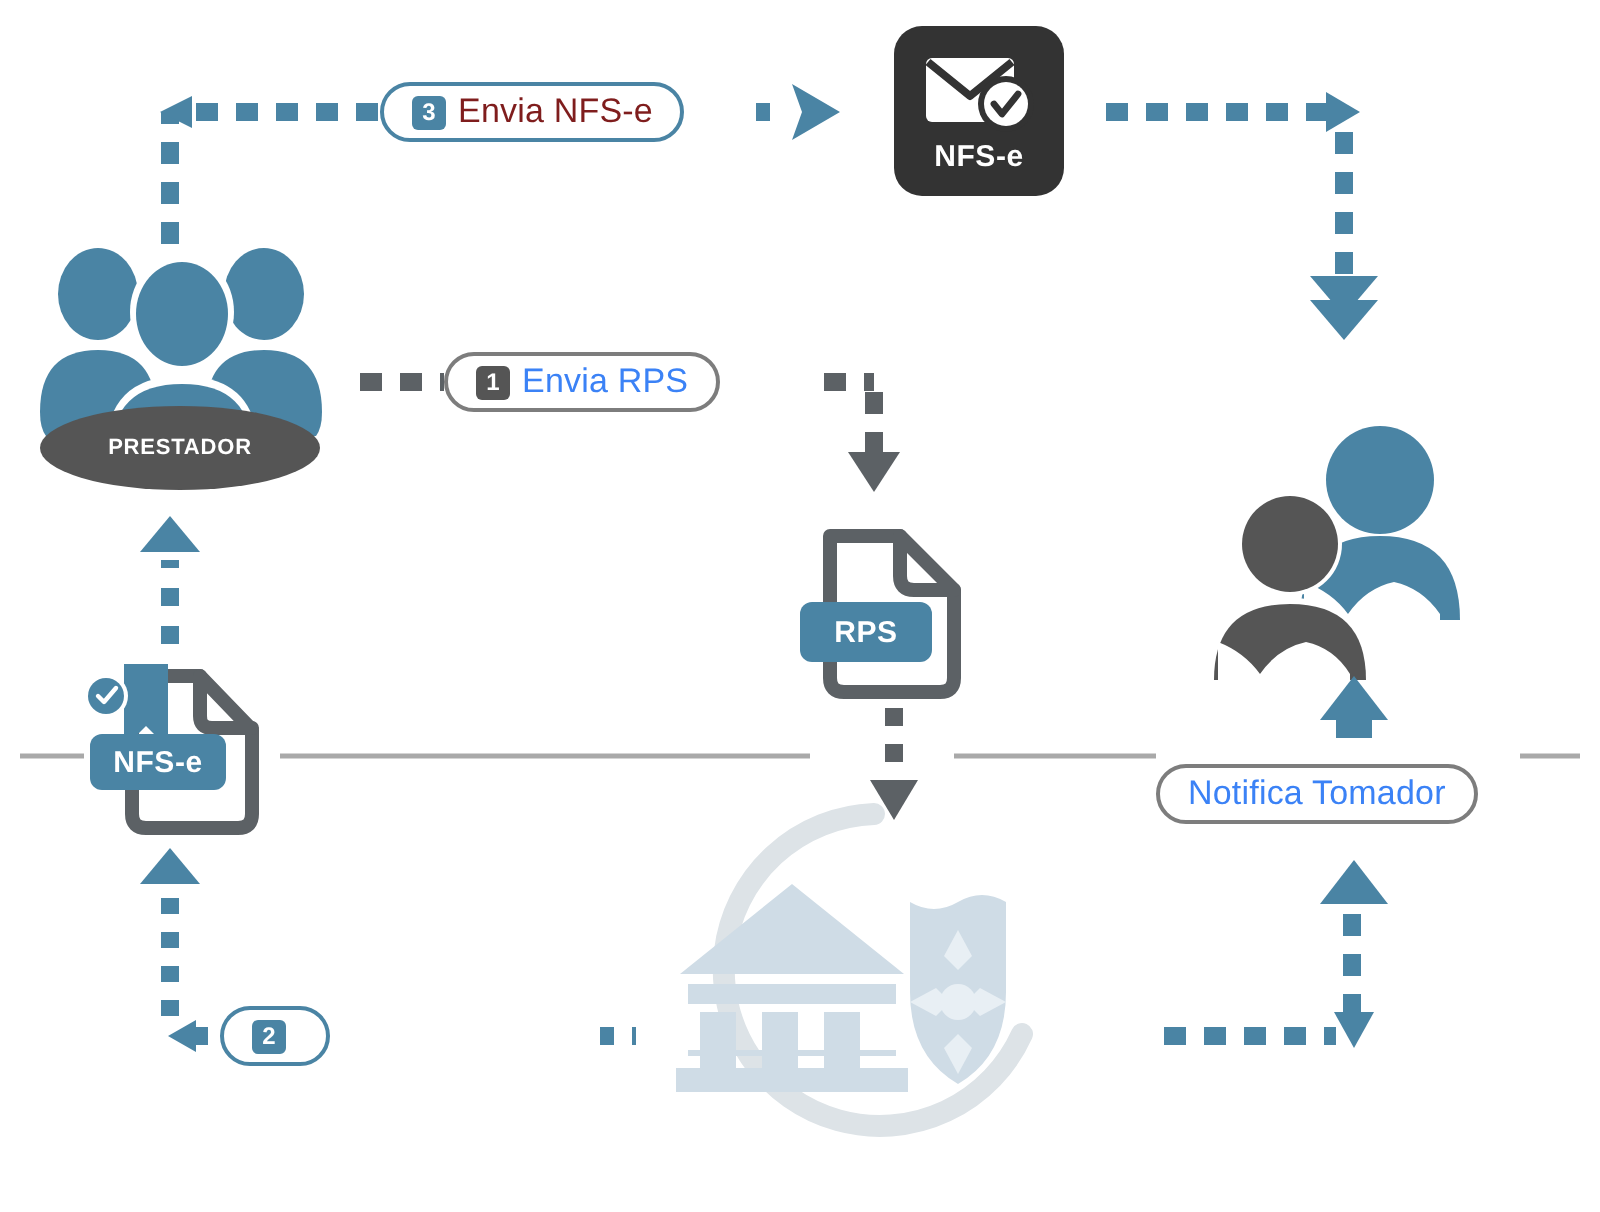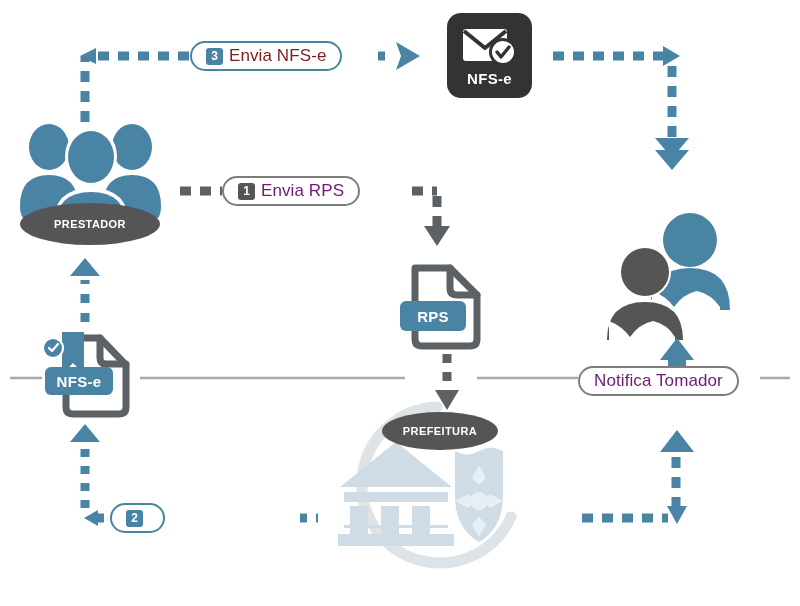--- a/index.html
+++ b/index.html
@@ -12,21 +12,21 @@
   .pill{position:absolute;display:flex;align-items:center;box-sizing:border-box;
         background:#ffffff;border-radius:999px;height:30px;padding:0 14px;}
   .pill.blue{border:2px solid #4a84a4;}
   .pill.gray{border:2px solid #7d7d7d;}
   .pill .num{display:inline-flex;align-items:center;justify-content:center;
         width:17px;height:17px;border-radius:3px;color:#fff;font-size:12px;font-weight:bold;
         margin-right:6px;line-height:1;}
   .pill.blue .num{background:#4a84a4;}
   .pill.gray .num{background:#555555;}
   .pill .txt{font-size:17px;color:#7f1d1d;white-space:nowrap;letter-spacing:.1px;}
-  .pill.gray .txt{color:#701a75;}
+  .pill.gray .txt{color:#3b82f6;}
   
   .doctag{position:absolute;background:#4a84a4;color:#fff;border-radius:6px;
      font-size:15px;font-weight:bold;display:flex;align-items:center;justify-content:center;
      letter-spacing:.3px;}
   .ellipse-label{position:absolute;display:flex;align-items:center;justify-content:center;
      background:#555555;border-radius:50%;color:#ffffff;font-weight:bold;}
   .ellipse-label span{font-size:11px;letter-spacing:.4px;}
   .mailbox{position:absolute;background:#333333;border-radius:14px;
      display:flex;flex-direction:column;align-items:center;justify-content:center;}
   .mailbox .mlabel{color:#fff;font-size:15px;font-weight:bold;letter-spacing:.3px;margin-top:1px;}
@@ -168,23 +168,20 @@
 
     <path d="M660 360 L694 360 L677 338 Z" fill="#4a84a4"></path>
     <rect x="668" y="355" width="18" height="14" fill="#4a84a4"></rect>
 
   </svg>
 
   <div class="ellipse-label" style="left:20px;top:203px;width:140px;height:42px;">
     <span>PRESTADOR</span>
   </div>
 
-  <div class="ellipse-label" style="left:382px;top:412px;width:116px;height:38px;">
-    <span>PREFEITURA</span>
-  </div>
 
   <div class="mailbox" style="left:447px;top:13px;width:85px;height:85px;">
     <svg width="58" height="44" viewBox="0 0 58 44">
       <rect x="2" y="4" width="44" height="32" rx="3" fill="#ffffff"></rect>
       <path d="M3 6 L24 23 L45 6" fill="none" stroke="#333333" stroke-width="4" stroke-linejoin="round"></path>
       <circle cx="42" cy="27" r="14" fill="#333333"></circle>
       <circle cx="42" cy="27" r="11" fill="#ffffff"></circle>
       <path d="M36 27 l4 5 l8 -10" fill="none" stroke="#333333" stroke-width="3.4" stroke-linecap="round" stroke-linejoin="round"></path>
     </svg>
     <div class="mlabel">NFS-e</div>
@@ -201,17 +198,17 @@
 
   <div class="pill gray" style="left:222px;top:176px;">
     <span class="num">1</span>
     <span class="txt">Envia RPS</span>
   </div>
 
   <div class="pill blue" style="left:110px;top:503px;">
     <span class="num">2</span>
   </div>
 
-  <div class="pill gray" style="left:578px;top:366px;">
+  <div class="pill gray" style="left:578px;top:382px;">
     <span class="txt">Notifica Tomador</span>
   </div>
 
 </div>
 
 </body></html>

